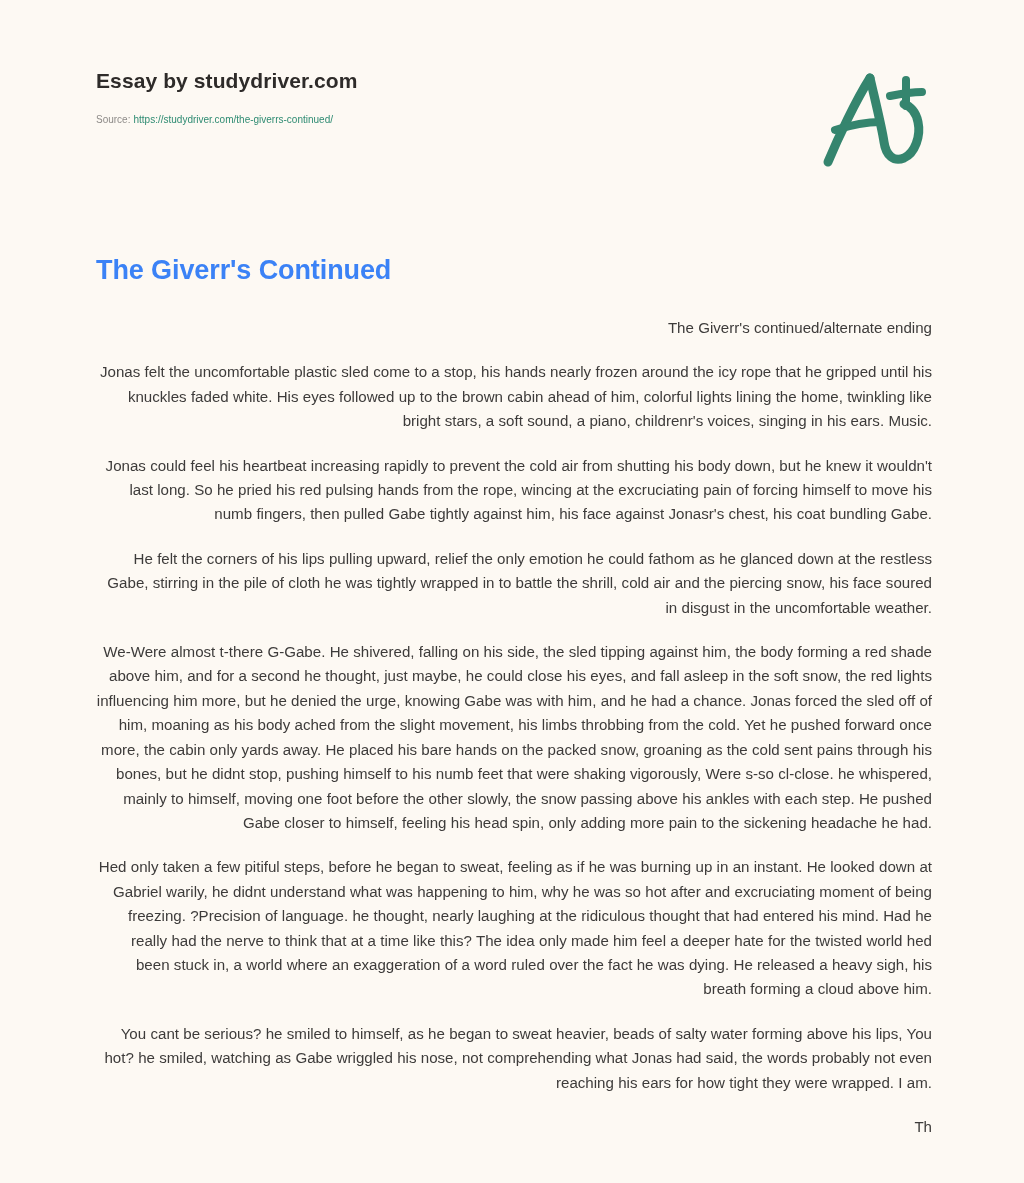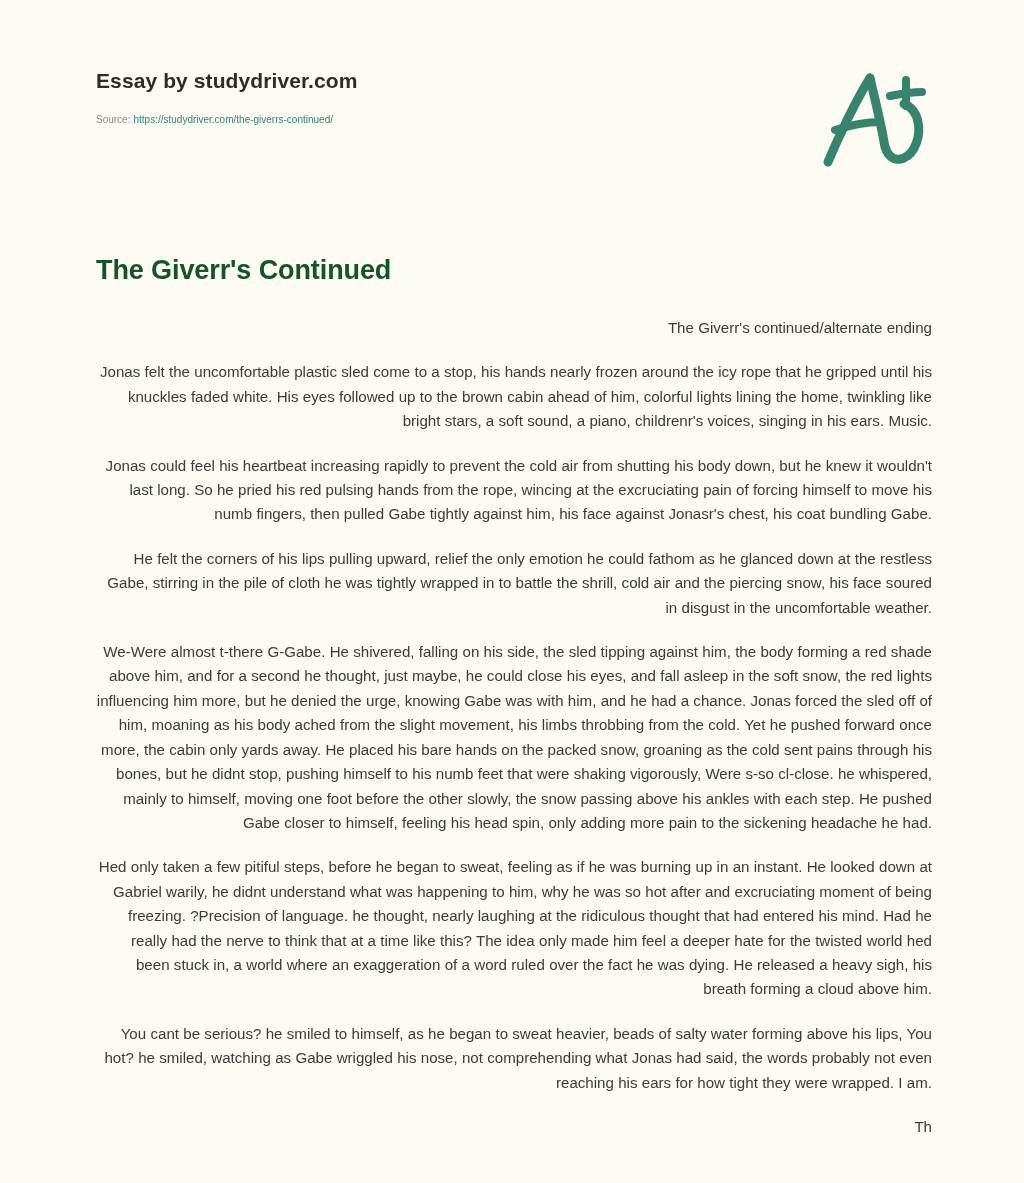--- a/index.html
+++ b/index.html
@@ -82,21 +82,21 @@
   .article {
     position: absolute;
     left: 96px;
     top: 252px;
     width: 836px;
   }
 
   .article-title {
     font-size: 27px;
     font-weight: bold;
-    color: #14532d;
+    color: #3b82f6;
     line-height: 36px;
     margin: 0 0 28px 0;
     letter-spacing: -0.1px;
   }
 
   .body-text p {
     font-size: 15.1px;
     line-height: 24.4px;
     color: #3d3b3a;
     margin: 0 0 20px 0;

